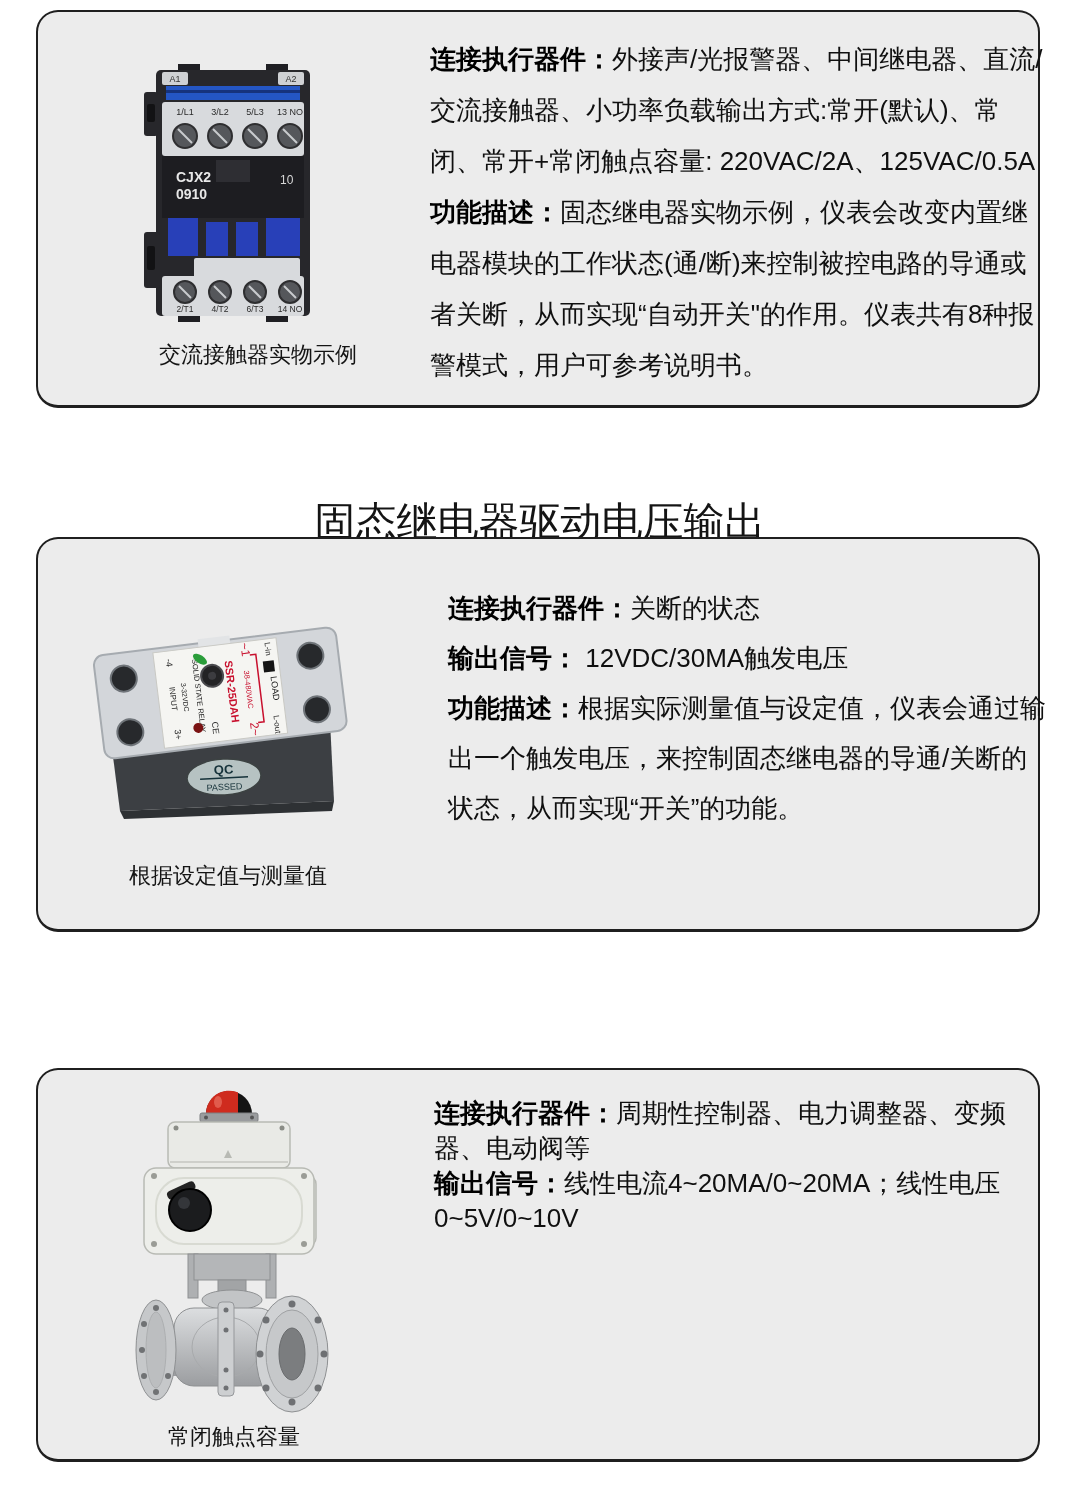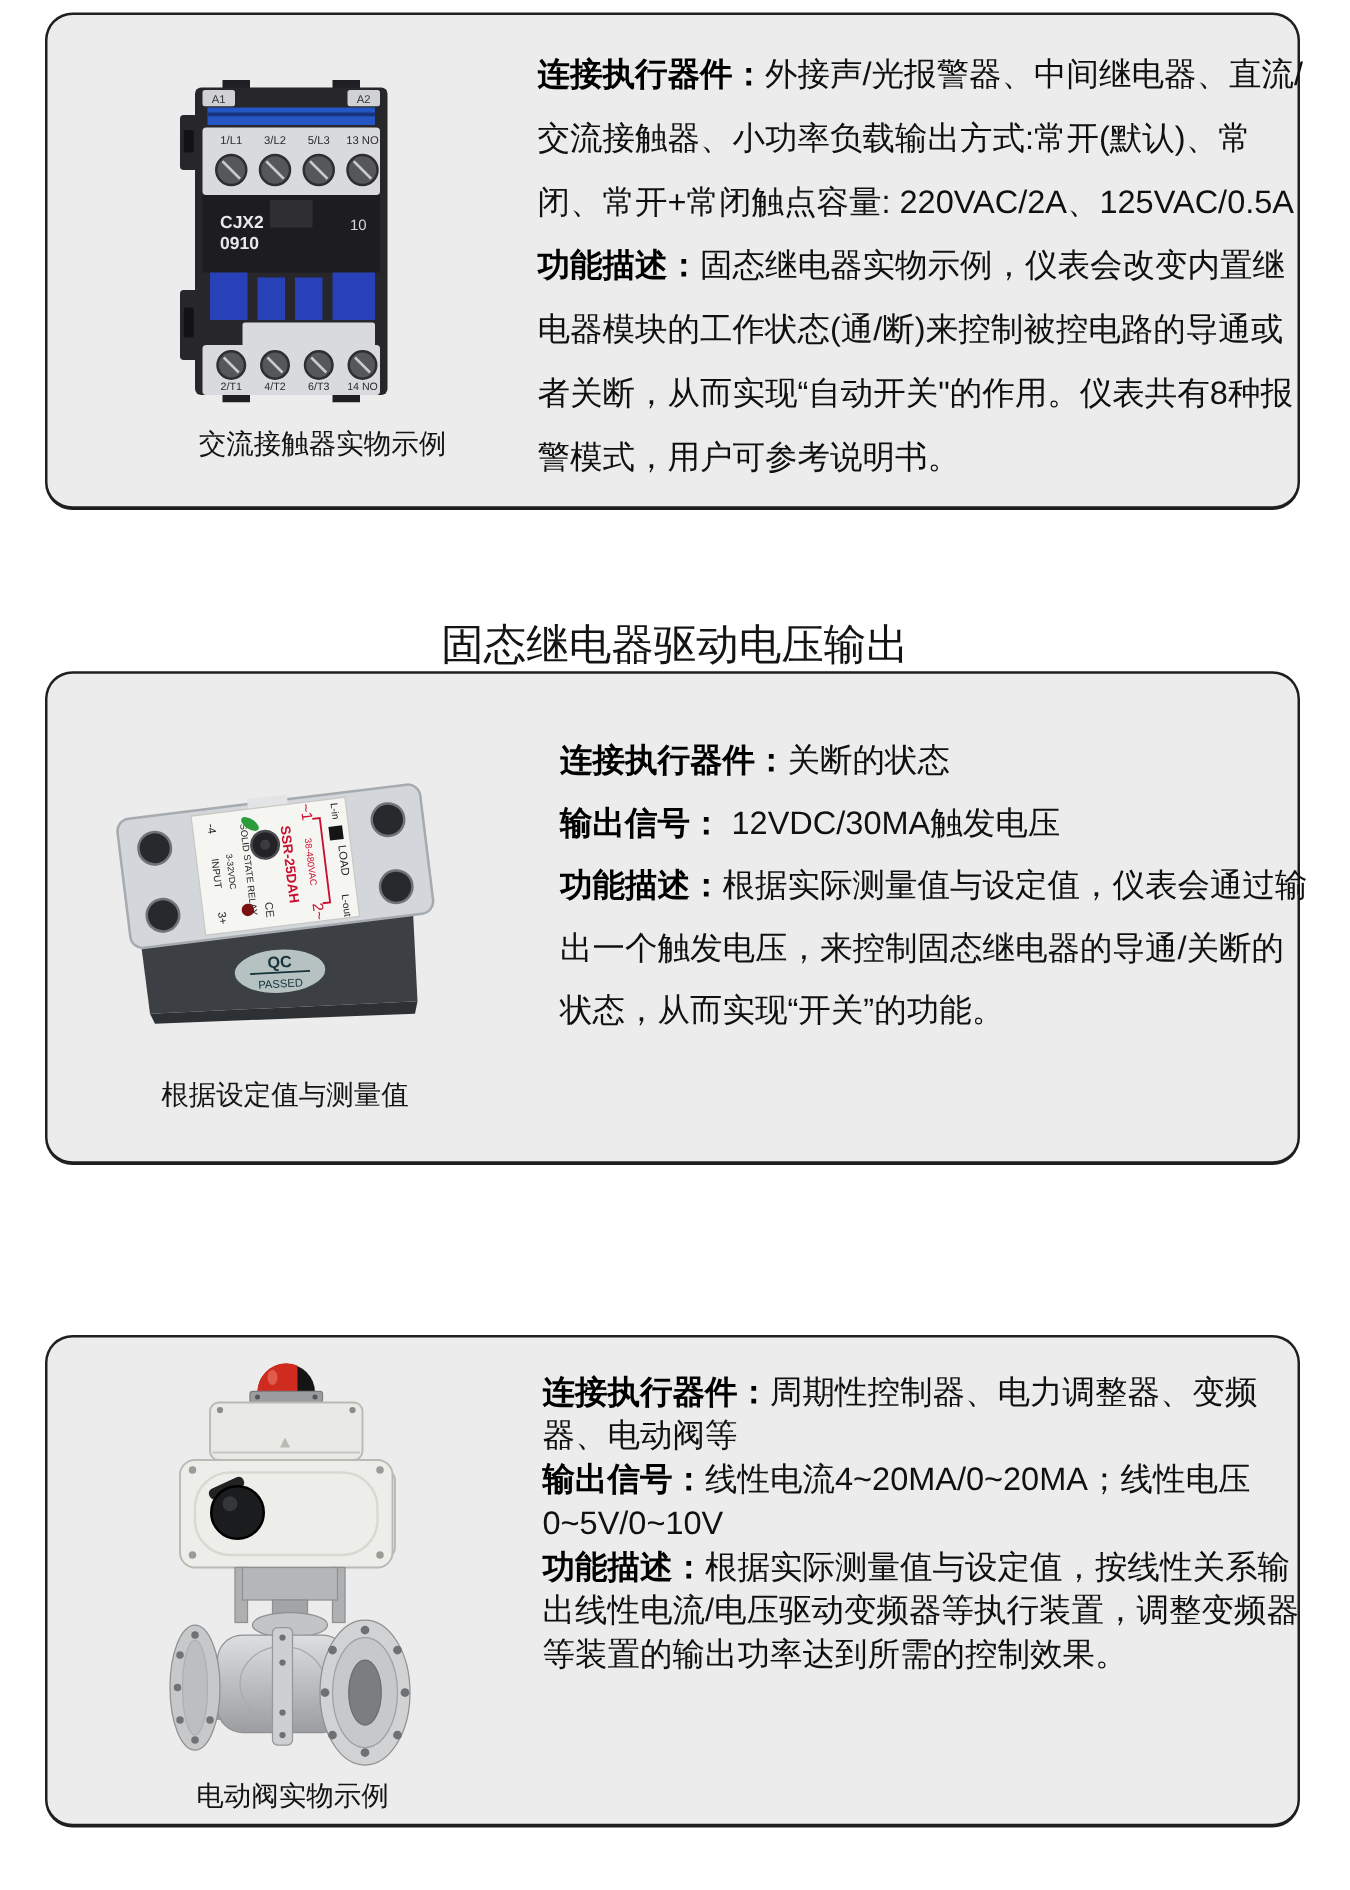--- a/index.html
+++ b/index.html
@@ -4,21 +4,21 @@
 <style>
   html,body{margin:0;padding:0;background:#ffffff;}
   .page{position:relative;width:1080px;height:1512px;background:#ffffff;overflow:hidden;
         font-family:"Liberation Sans","DejaVu Sans",sans-serif;color:#111;}
   .card{position:absolute;left:36px;width:1000px;background:#ececec;
         border:2px solid #1f1f1f;border-bottom-width:3px;border-radius:22px;}
   #card-relay{top:10px;height:393px;}
   #card-ssr{top:537px;height:390px;}
   #card-analog{top:1068px;height:389px;}
   .section-heading{position:absolute;left:0;width:1080px;text-align:center;
-        font-size:34px;line-height:46px;font-weight:500;color:#141414;}
+        font-size:41px;line-height:46px;font-weight:500;color:#141414;}
   #heading-ssr{top:465px;}
   #heading-analog{top:990px;}
   .text-col{position:absolute;font-size:26px;line-height:51px;color:#101010;}
   .text-col p{margin:0;}
   .text-col b{font-weight:700;color:#000;}
   #card-relay .text-col{left:392px;top:22px;width:616px;}
   #card-ssr  .text-col{left:410px;top:44px;width:600px;line-height:50px;}
   #card-analog .text-col{left:396px;top:26px;width:612px;line-height:35px;}
   .photo{position:absolute;}
   #photo-contactor{left:100px;top:52px;width:190px;height:258px;}
@@ -240,21 +240,20 @@
             <circle cx="156" cy="238" r="3.5" fill="#6e7073"></circle>
           <circle cx="150" cy="272" r="3.5" fill="#6e7073"></circle>
             <circle cx="156" cy="306" r="3.5" fill="#6e7073"></circle>
           <circle cx="182" cy="320" r="3.5" fill="#6e7073"></circle>
             <circle cx="208" cy="306" r="3.5" fill="#6e7073"></circle>
           <circle cx="214" cy="272" r="3.5" fill="#6e7073"></circle>
             <circle cx="208" cy="238" r="3.5" fill="#6e7073"></circle>
         </g>
       </svg>
     </div>
-    <div class="caption" id="cap-valve">电动阀实物示例</div>
+    <div class="caption" id="cap-valve">常闭触点容量</div>
     <div class="text-col">
       <p><b>连接执行器件：</b><span>周期性控制器、电力调整器、变频器、电动阀等</span></p>
       <p><b>输出信号：</b><span>线性电流4~20MA/0~20MA；线性电压0~5V/0~10V</span></p>
-      <p><b>功能描述：</b><span>根据实际测量值与设定值，按线性关系输出线性电流/电压驱动变频器等执行装置，调整变频器等装置的输出功率达到所需的控制效果。</span></p>
     </div>
   </section>
 
 </div>
 
 </body></html>

